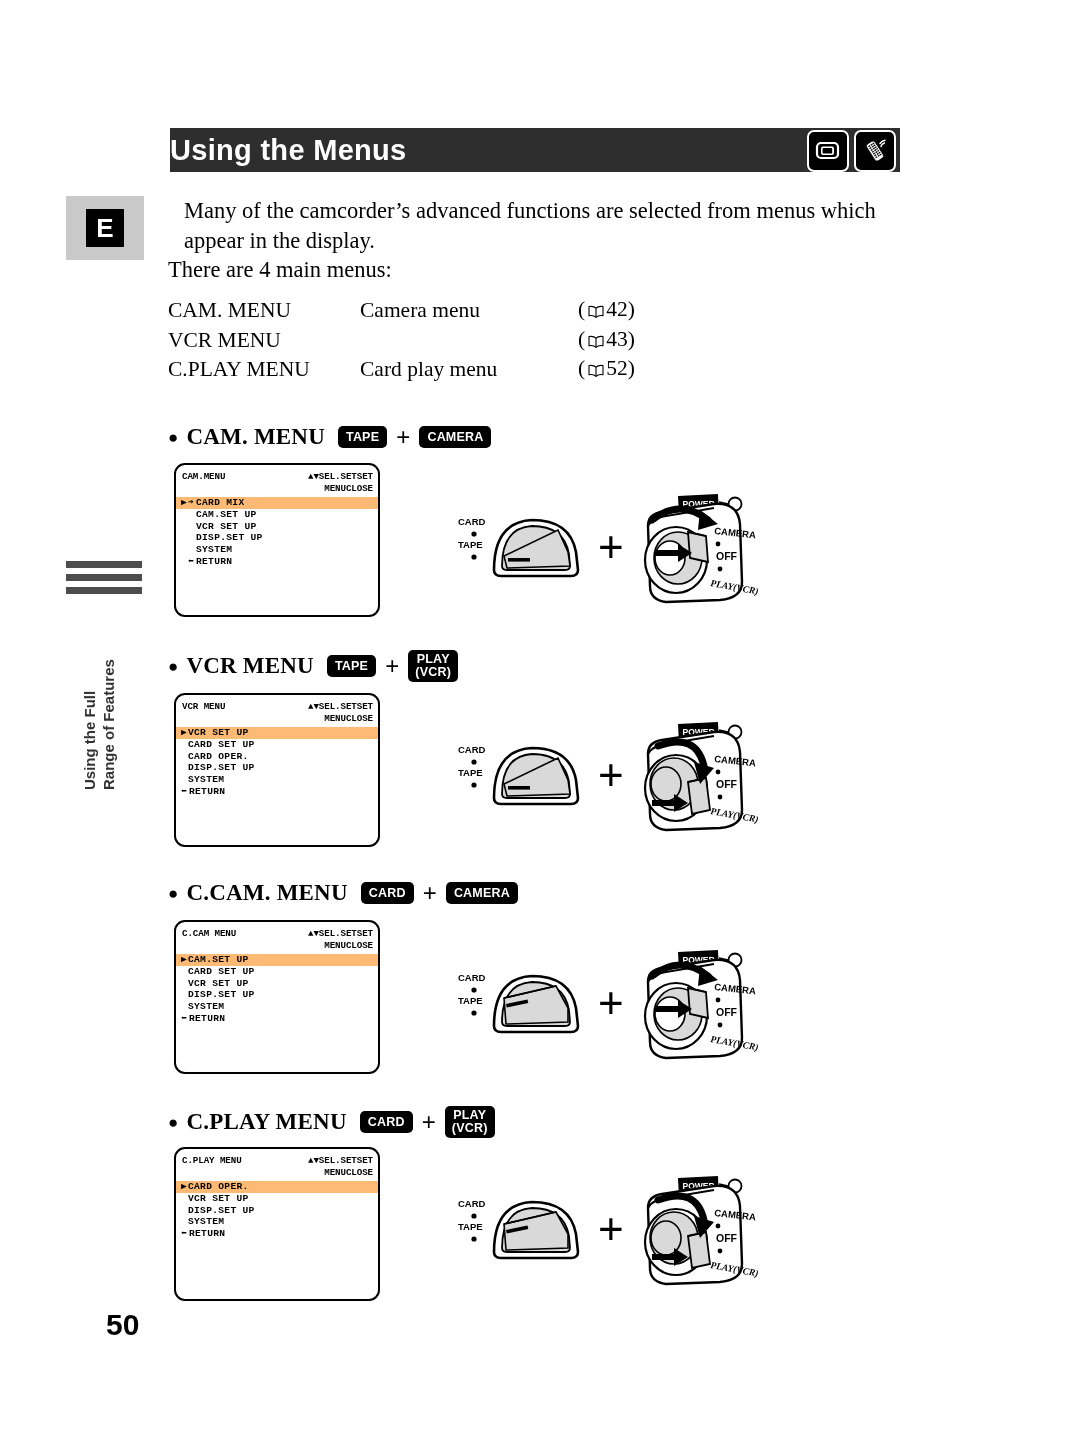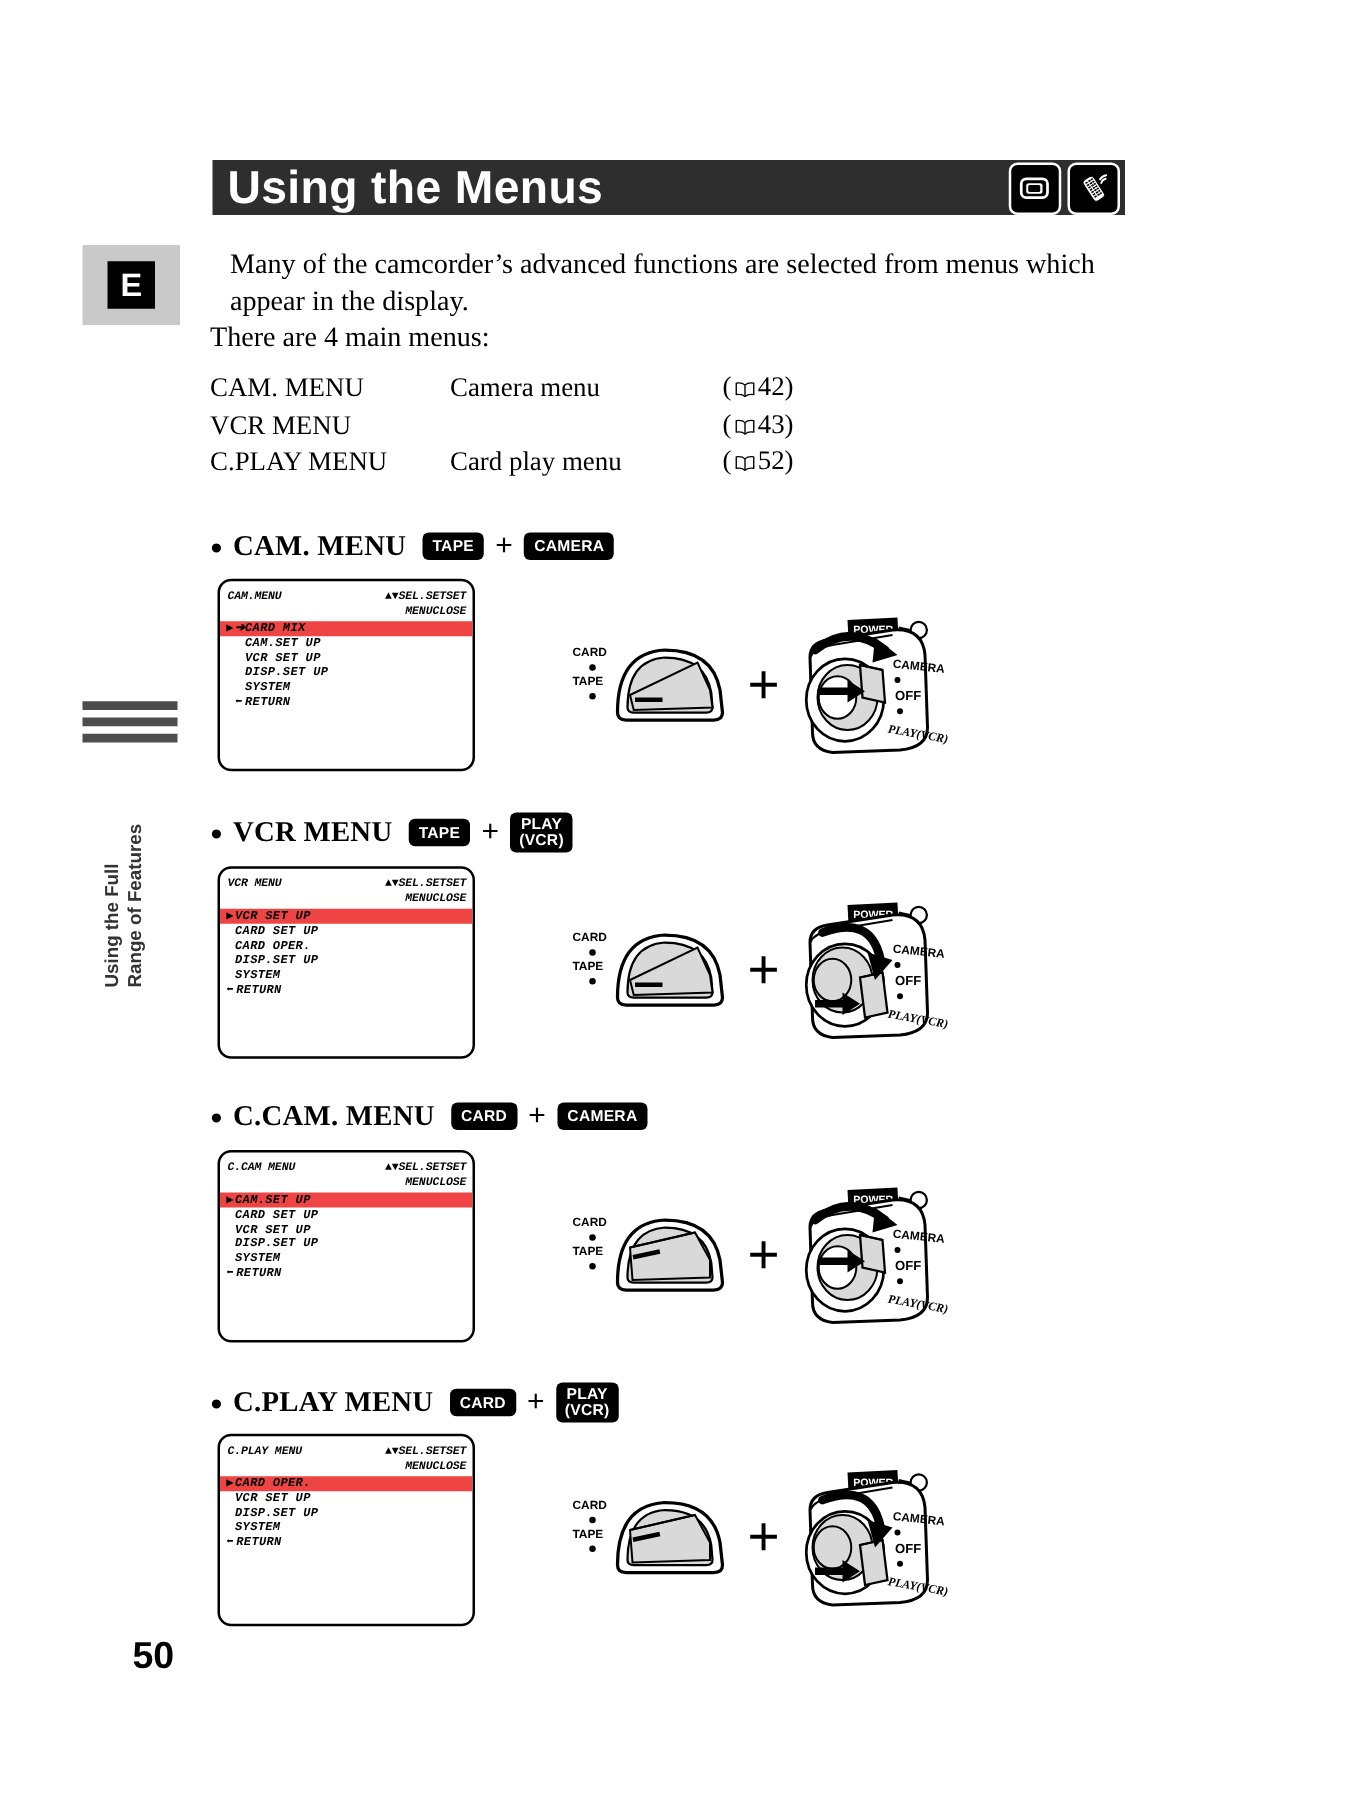--- a/index.html
+++ b/index.html
@@ -23,23 +23,22 @@
     top: 128px;
     width: 730px;
     height: 44px;
     background: #2e2e2e;
     display: flex;
     align-items: center;
   }
   .header-title {
     font-family: "Liberation Sans", sans-serif;
     font-weight: bold;
-    font-size: 37px;
+    font-size: 29px;
     color: #ffffff;
-    margin-left: 12px;
     letter-spacing: 0.3px;
   }
   .header-icons {
     position: absolute;
     right: 4px;
     top: 2px;
     display: flex;
     gap: 5px;
   }
   .hdr-icon {
@@ -188,21 +187,20 @@
   
   .lcd {
     position: absolute;
     width: 202px;
     height: 150px;
     border: 2.5px solid #000;
     border-radius: 11px;
     background: #fff;
     font-family: "Liberation Mono", monospace;
     overflow: hidden;
-    font-style: italic;
   }
   .lcd-hdr {
     display: flex;
     justify-content: space-between;
     align-items: flex-start;
     padding: 6px 5px 0 6px;
     font-size: 9.2px;
     letter-spacing: -0.1px;
     font-weight: bold;
   }
@@ -214,21 +212,21 @@
     margin-top: 3px;
     font-size: 9.6px;
     line-height: 11.8px;
     letter-spacing: 0.3px;
     font-weight: bold;
   }
   .lcd-item {
     padding-left: 5px;
     white-space: nowrap;
   }
-  .lcd-item.sel { background: #ef4444; }
+  .lcd-item.sel { background: #fdba74; }
   .cur { display: inline-block; width: 7px; }
   .arr { display: inline-block; width: 8px; }
 
   
   .illus {
     position: absolute;
     width: 310px;
     height: 120px;
   }
 

